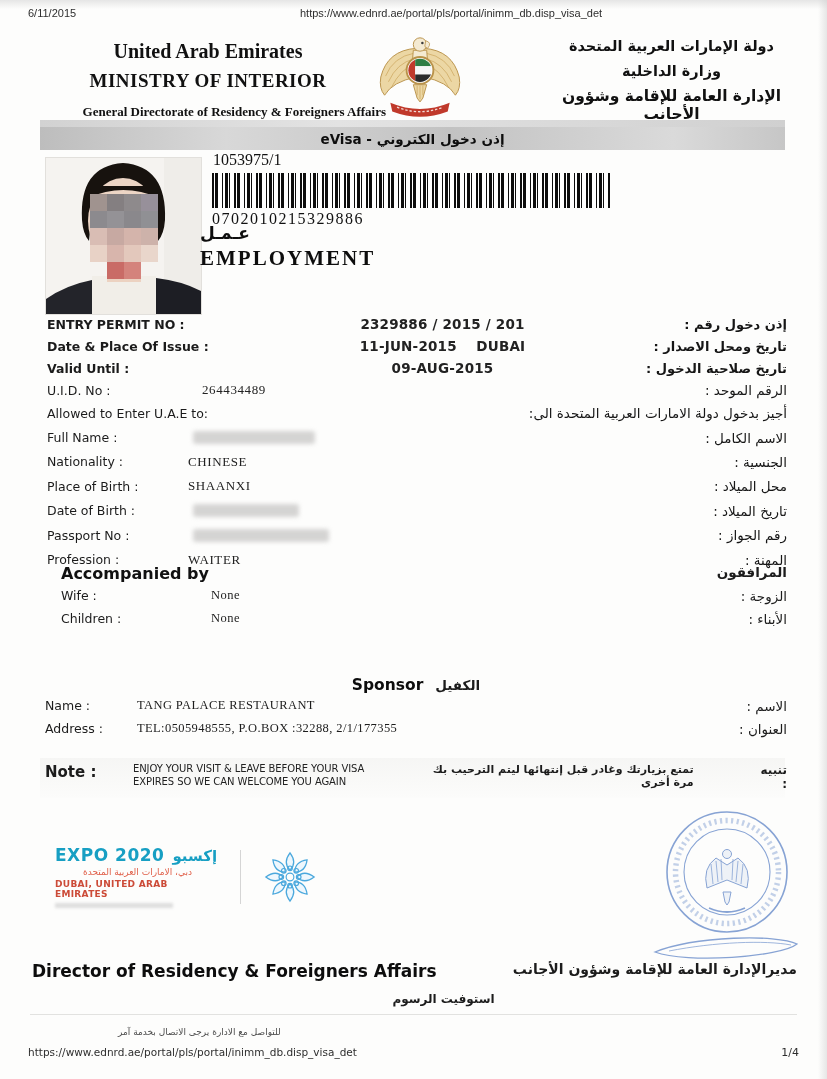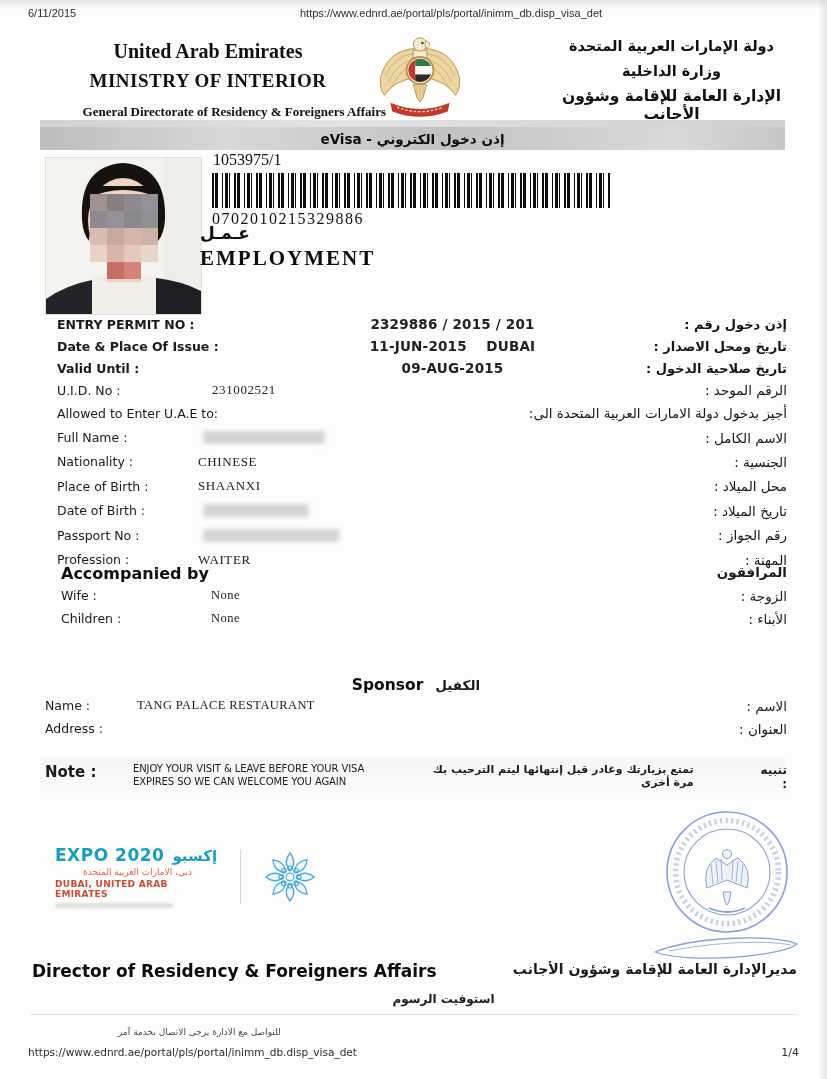--- a/index.html
+++ b/index.html
@@ -45,21 +45,21 @@
   
   .serial{position:absolute;left:213px;top:151px;font-family:"Liberation Serif",serif;font-size:16px;color:#111;}
   .barcode{position:absolute;left:212px;top:173px;width:398px;height:35px;
     background:repeating-linear-gradient(90deg,#0d0d0d 0 2px,#fff 2px 3px,#0d0d0d 3px 6px,#fff 6px 10px,#0d0d0d 10px 11px,#fff 11px 13px,#0d0d0d 13px 16px,#fff 16px 17px,#0d0d0d 17px 18px,#fff 18px 22px);}
   .bnum{position:absolute;left:212px;top:210px;font-family:"Liberation Serif",serif;font-size:16px;letter-spacing:1.5px;color:#111;}
   .visa-type{position:absolute;left:200px;top:223px;width:420px;text-align:left;}
   .visa-type .ar{font-size:17px;font-weight:bold;direction:rtl;color:#0d0d0d;}
   .visa-type .en{font-family:"Liberation Serif",serif;font-size:21px;font-weight:bold;letter-spacing:2px;margin-top:3px;color:#0d0d0d;}
 
   
-  .fields{position:absolute;left:57px;right:40px;top:313px;}
+  .fields{position:absolute;left:47px;right:40px;top:313px;}
   .f-row{display:flex;align-items:center;height:24.4px;}
   .f-row.tight{height:22px;}
   .f-row .lbl{width:140px;font-size:12.5px;color:#1b1b1b;white-space:nowrap;flex-shrink:0;}
   .f-row.b .lbl{font-weight:bold;}
   .f-row .val{font-family:"Liberation Serif",serif;font-size:13px;letter-spacing:.6px;color:#222;white-space:pre;}
   .f-row.b .val{font-family:"DejaVu Sans",sans-serif;font-weight:bold;font-size:13.5px;letter-spacing:.2px;
     margin-left:133px;width:245px;text-align:center;}
   .f-row .val.uid{margin-left:15px;}
   .f-row .val.std{margin-left:1px;}
   .f-row .ar{margin-left:auto;direction:rtl;text-align:center;font-size:13.5px;color:#161616;white-space:nowrap;}
@@ -237,21 +237,21 @@
       <span class="val">11-JUN-2015    DUBAI</span>
       <span class="ar">تاريخ ومحل الاصدار :</span>
     </div>
     <div class="f-row tight b">
       <span class="lbl">Valid Until :</span>
       <span class="val">09-AUG-2015</span>
       <span class="ar">تاريخ صلاحية الدخول :</span>
     </div>
     <div class="f-row tight">
       <span class="lbl">U.I.D. No :</span>
-      <span class="val uid">231002521</span>
+      <span class="val uid">264434489</span>
       <span class="ar">الرقم الموحد :</span>
     </div>
     <div class="f-row">
       <span class="lbl">Allowed to Enter U.A.E to:</span>
       <span class="ar">أجيز بدخول دولة الامارات العربية المتحدة الى:</span>
     </div>
     <div class="f-row">
       <span class="lbl">Full Name :</span>
       <span class="redact" style="width:122px"></span>
       <span class="ar">الاسم الكامل :</span>
@@ -305,20 +305,21 @@
       <span class="en">Sponsor</span>
       <span class="ar">الكفيل</span>
     </div>
     <div class="s-row">
       <span class="lbl">Name :</span>
       <span class="val">TANG PALACE RESTAURANT</span>
       <span class="ar">الاسم :</span>
     </div>
     <div class="s-row">
       <span class="lbl">Address :</span>
+      <span class="val">TEL:0505948555, P.O.BOX :32288, 2/1/177355</span>
       <span class="ar">العنوان :</span>
     </div>
   </div>
 
   <div class="note">
     <span class="n-lbl">Note :</span>
     <span class="n-en">
       <span>ENJOY YOUR VISIT &amp; LEAVE BEFORE YOUR VISA</span><br>
       <span>EXPIRES SO WE CAN WELCOME YOU AGAIN</span>
     </span>

